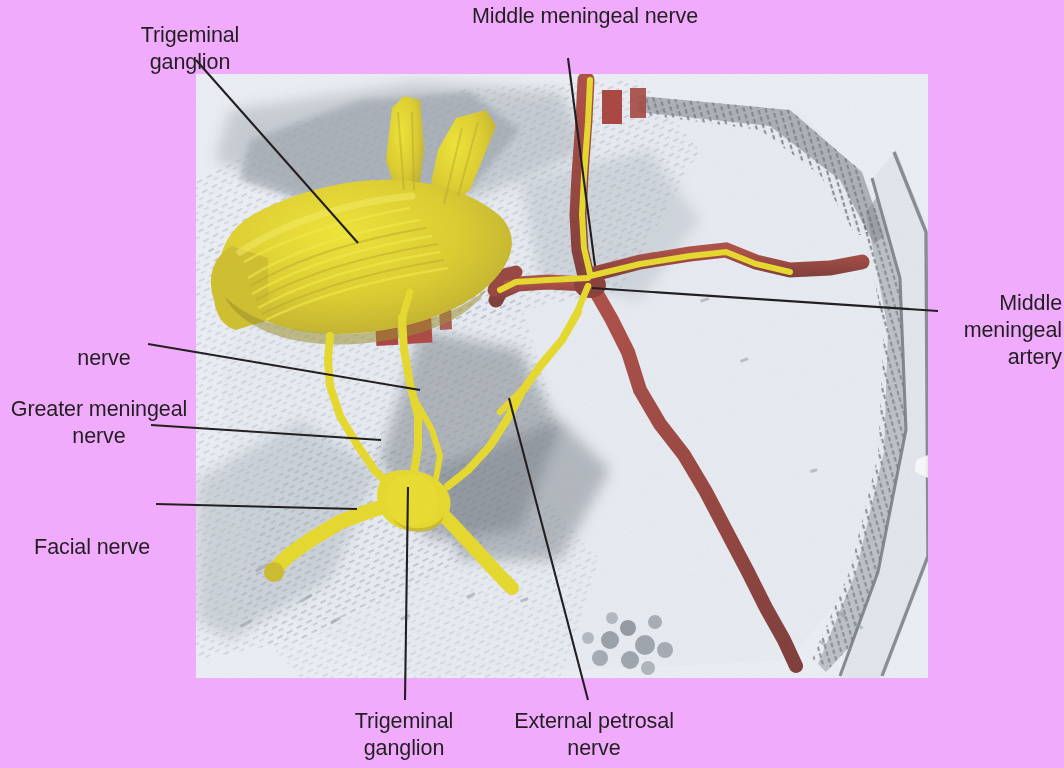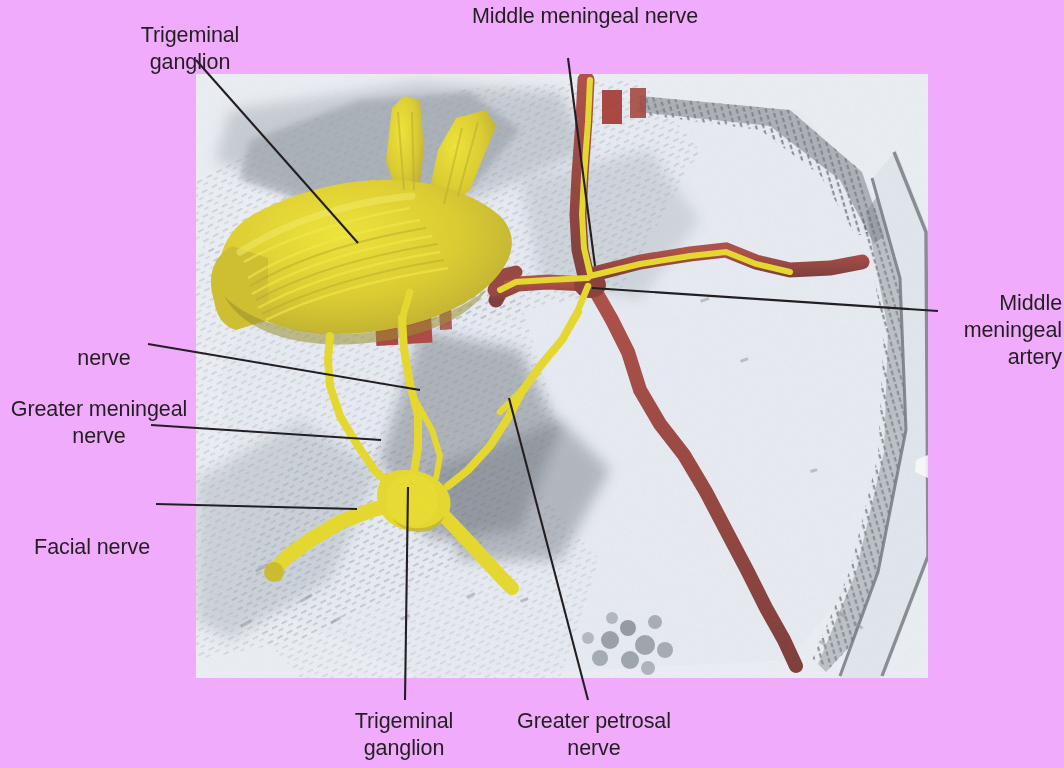--- a/index.html
+++ b/index.html
@@ -269,15 +269,15 @@
   <div class="lbl lbl-l" style="left:946px; top:290px; width:116px;"><span>Middle</span><br><span>meningeal</span><br><span>artery</span></div>
 
   <div class="lbl lbl-c" style="left:16px; top:318px; width:176px;"><br><span>nerve</span></div>
 
   <div class="lbl lbl-c" style="left:6px; top:396px; width:186px;"><span>Greater meningeal</span><br><span>nerve</span></div>
 
   <div class="lbl lbl-l" style="left:18px; top:490px; width:132px;margin-top:44px;"><span>Facial nerve</span></div>
 
   <div class="lbl lbl-c" style="left:338px; top:708px; width:132px;"><span>Trigeminal</span><br><span>ganglion</span></div>
 
-  <div class="lbl lbl-c" style="left:500px; top:708px; width:188px;"><span>Greater petrosal</span><br><span>nerve</span></div>
+  <div class="lbl lbl-c" style="left:500px; top:708px; width:188px;"><span>External petrosal</span><br><span>nerve</span></div>
 
 </div>
 
 </body></html>

